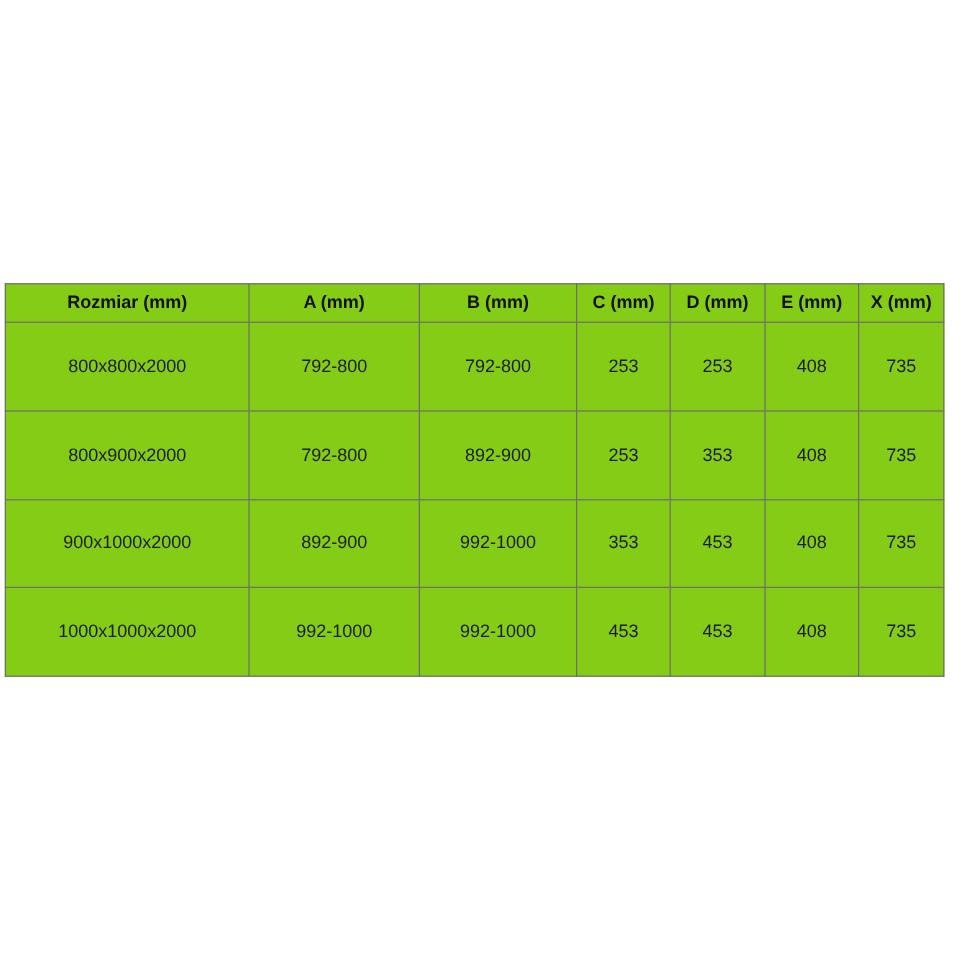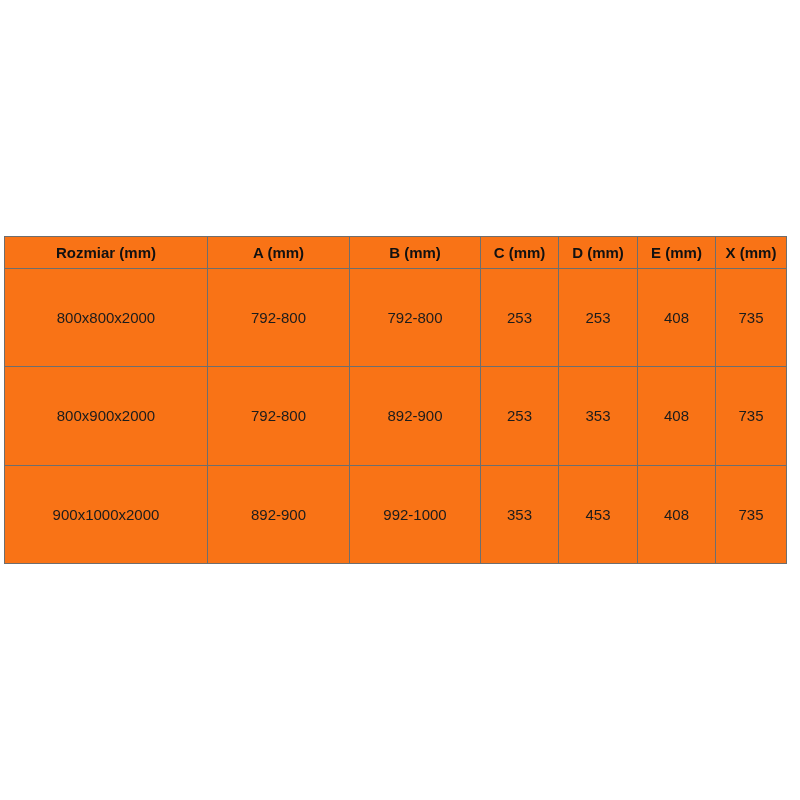--- a/index.html
+++ b/index.html
@@ -20,21 +20,21 @@
   table.spec-table {
     position: absolute;
     left: 4px;
     top: 236px;
     width: 782px;
     height: 328px;
     border-collapse: collapse;
     table-layout: fixed;
     color: #1c1c1c;
     font-size: 15px;
-    background: #f97316;
+    background: #84cc16;
   }
   table.spec-table th,
   table.spec-table td {
     border: 1px solid #6e6e6e;
     text-align: center;
     vertical-align: middle;
     padding: 0 2px;
     white-space: nowrap;
     overflow: hidden;
     height: 32px;
@@ -97,15 +97,24 @@
         </tr>
         <tr>
           <td>900x1000x2000</td>
           <td>892-900</td>
           <td>992-1000</td>
           <td>353</td>
           <td>453</td>
           <td>408</td>
           <td>735</td>
         </tr>
+        <tr>
+          <td>1000x1000x2000</td>
+          <td>992-1000</td>
+          <td>992-1000</td>
+          <td>453</td>
+          <td>453</td>
+          <td>408</td>
+          <td>735</td>
+        </tr>
       </tbody>
   </table>
 </div>
 
 </body></html>

